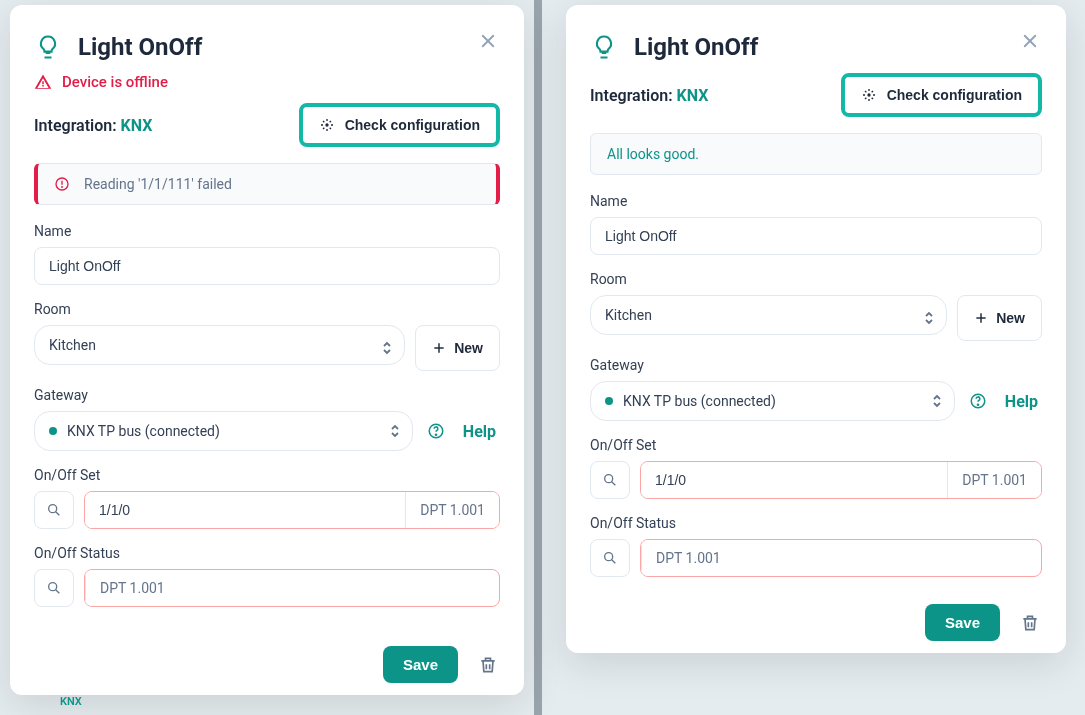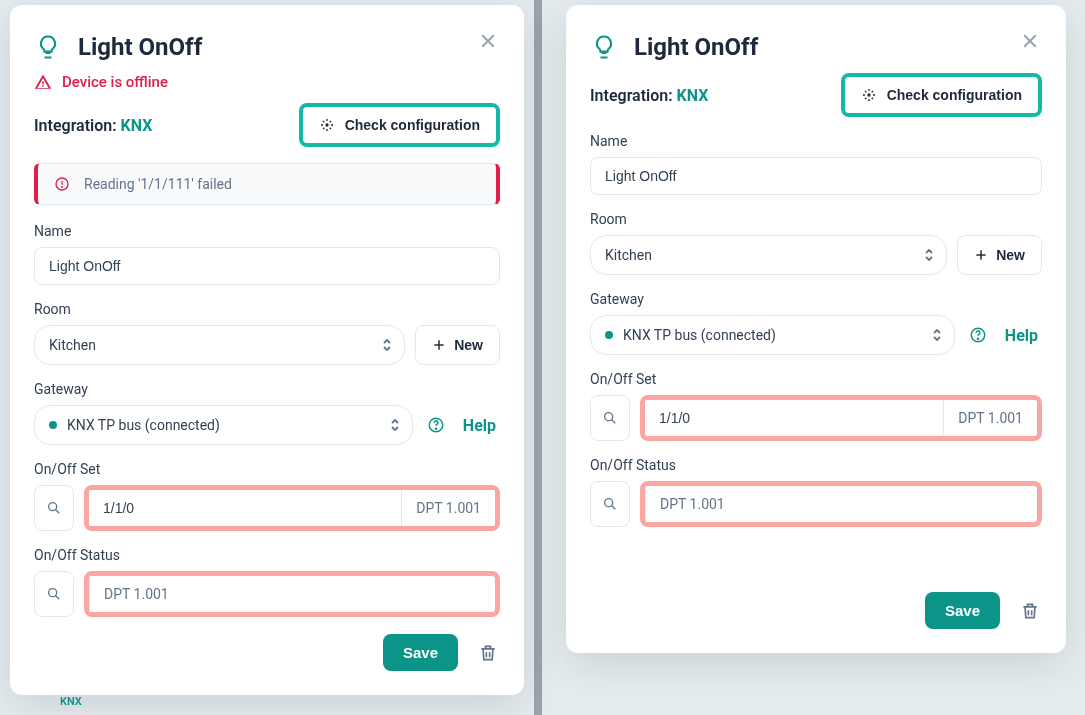--- a/index.html
+++ b/index.html
@@ -179,21 +179,21 @@
       position: absolute;
       right: 12px;
       top: 50%;
       transform: translateY(-50%);
       pointer-events: none;
     }
     .new-btn {
       border: 1px solid #e2e8f0;
       background: #fff;
       border-radius: 8px;
-      padding: 8px 16px;
+      padding: 14px 16px;
       font-size: 14px;
       font-weight: 600;
       color: #1e293b;
       cursor: pointer;
       display: inline-flex;
       align-items: center;
       gap: 8px;
     }
     .help-link {
       color: #0d9488;
@@ -223,21 +223,21 @@
       background: #fff;
       cursor: pointer;
       display: flex;
       align-items: center;
       justify-content: center;
       flex-shrink: 0;
     }
     .addr-input-wrap {
       flex: 1;
       display: flex;
-      border: 5px solid #fca5a5;
+      border: 1px solid #fca5a5;
       border-radius: 8px;
       overflow: hidden;
     }
     .addr-input {
       flex: 1;
       border: none;
       padding: 10px 14px;
       font-size: 14px;
       color: #334155;
       outline: none;
@@ -246,21 +246,21 @@
       border-left: 1px solid #e2e8f0;
       padding: 10px 14px;
       font-size: 14px;
       color: #64748b;
       display: flex;
       align-items: center;
       background: #fff;
     }
     .footer-actions {
       position: absolute;
-      bottom: 24px;
+      bottom: 12px;
       right: 24px;
       display: flex;
       align-items: center;
       gap: 18px;
     }
     .save-btn {
       background: #0d9488;
       color: #fff;
       border: none;
       border-radius: 8px;
@@ -450,20 +450,23 @@
     </div>
     <button class="check-config-btn">
       <svg width="16" height="16" viewBox="0 0 24 24" fill="none" stroke="#1e293b" stroke-width="2">
           <path d="M12 3v3M12 18v3M3 12h3M18 12h3M6 6l2 2M16 16l2 2M18 6l-2 2M8 16l-2 2"></path>
           <circle cx="12" cy="12" r="1.5" fill="#1e293b"></circle>
         </svg>
       <span>Check configuration</span>
     </button>
   </div>
 
+  <div class="success-banner">
+    <span>All looks good.</span>
+  </div>
 
   <div class="field-group">
     <label class="field-label">Name</label>
     <input class="text-input" type="text" value="Light OnOff" style="">
   </div>
 
   <div class="field-group">
     <label class="field-label">Room</label>
     <div class="row-flex">
       <div class="select-wrap">

